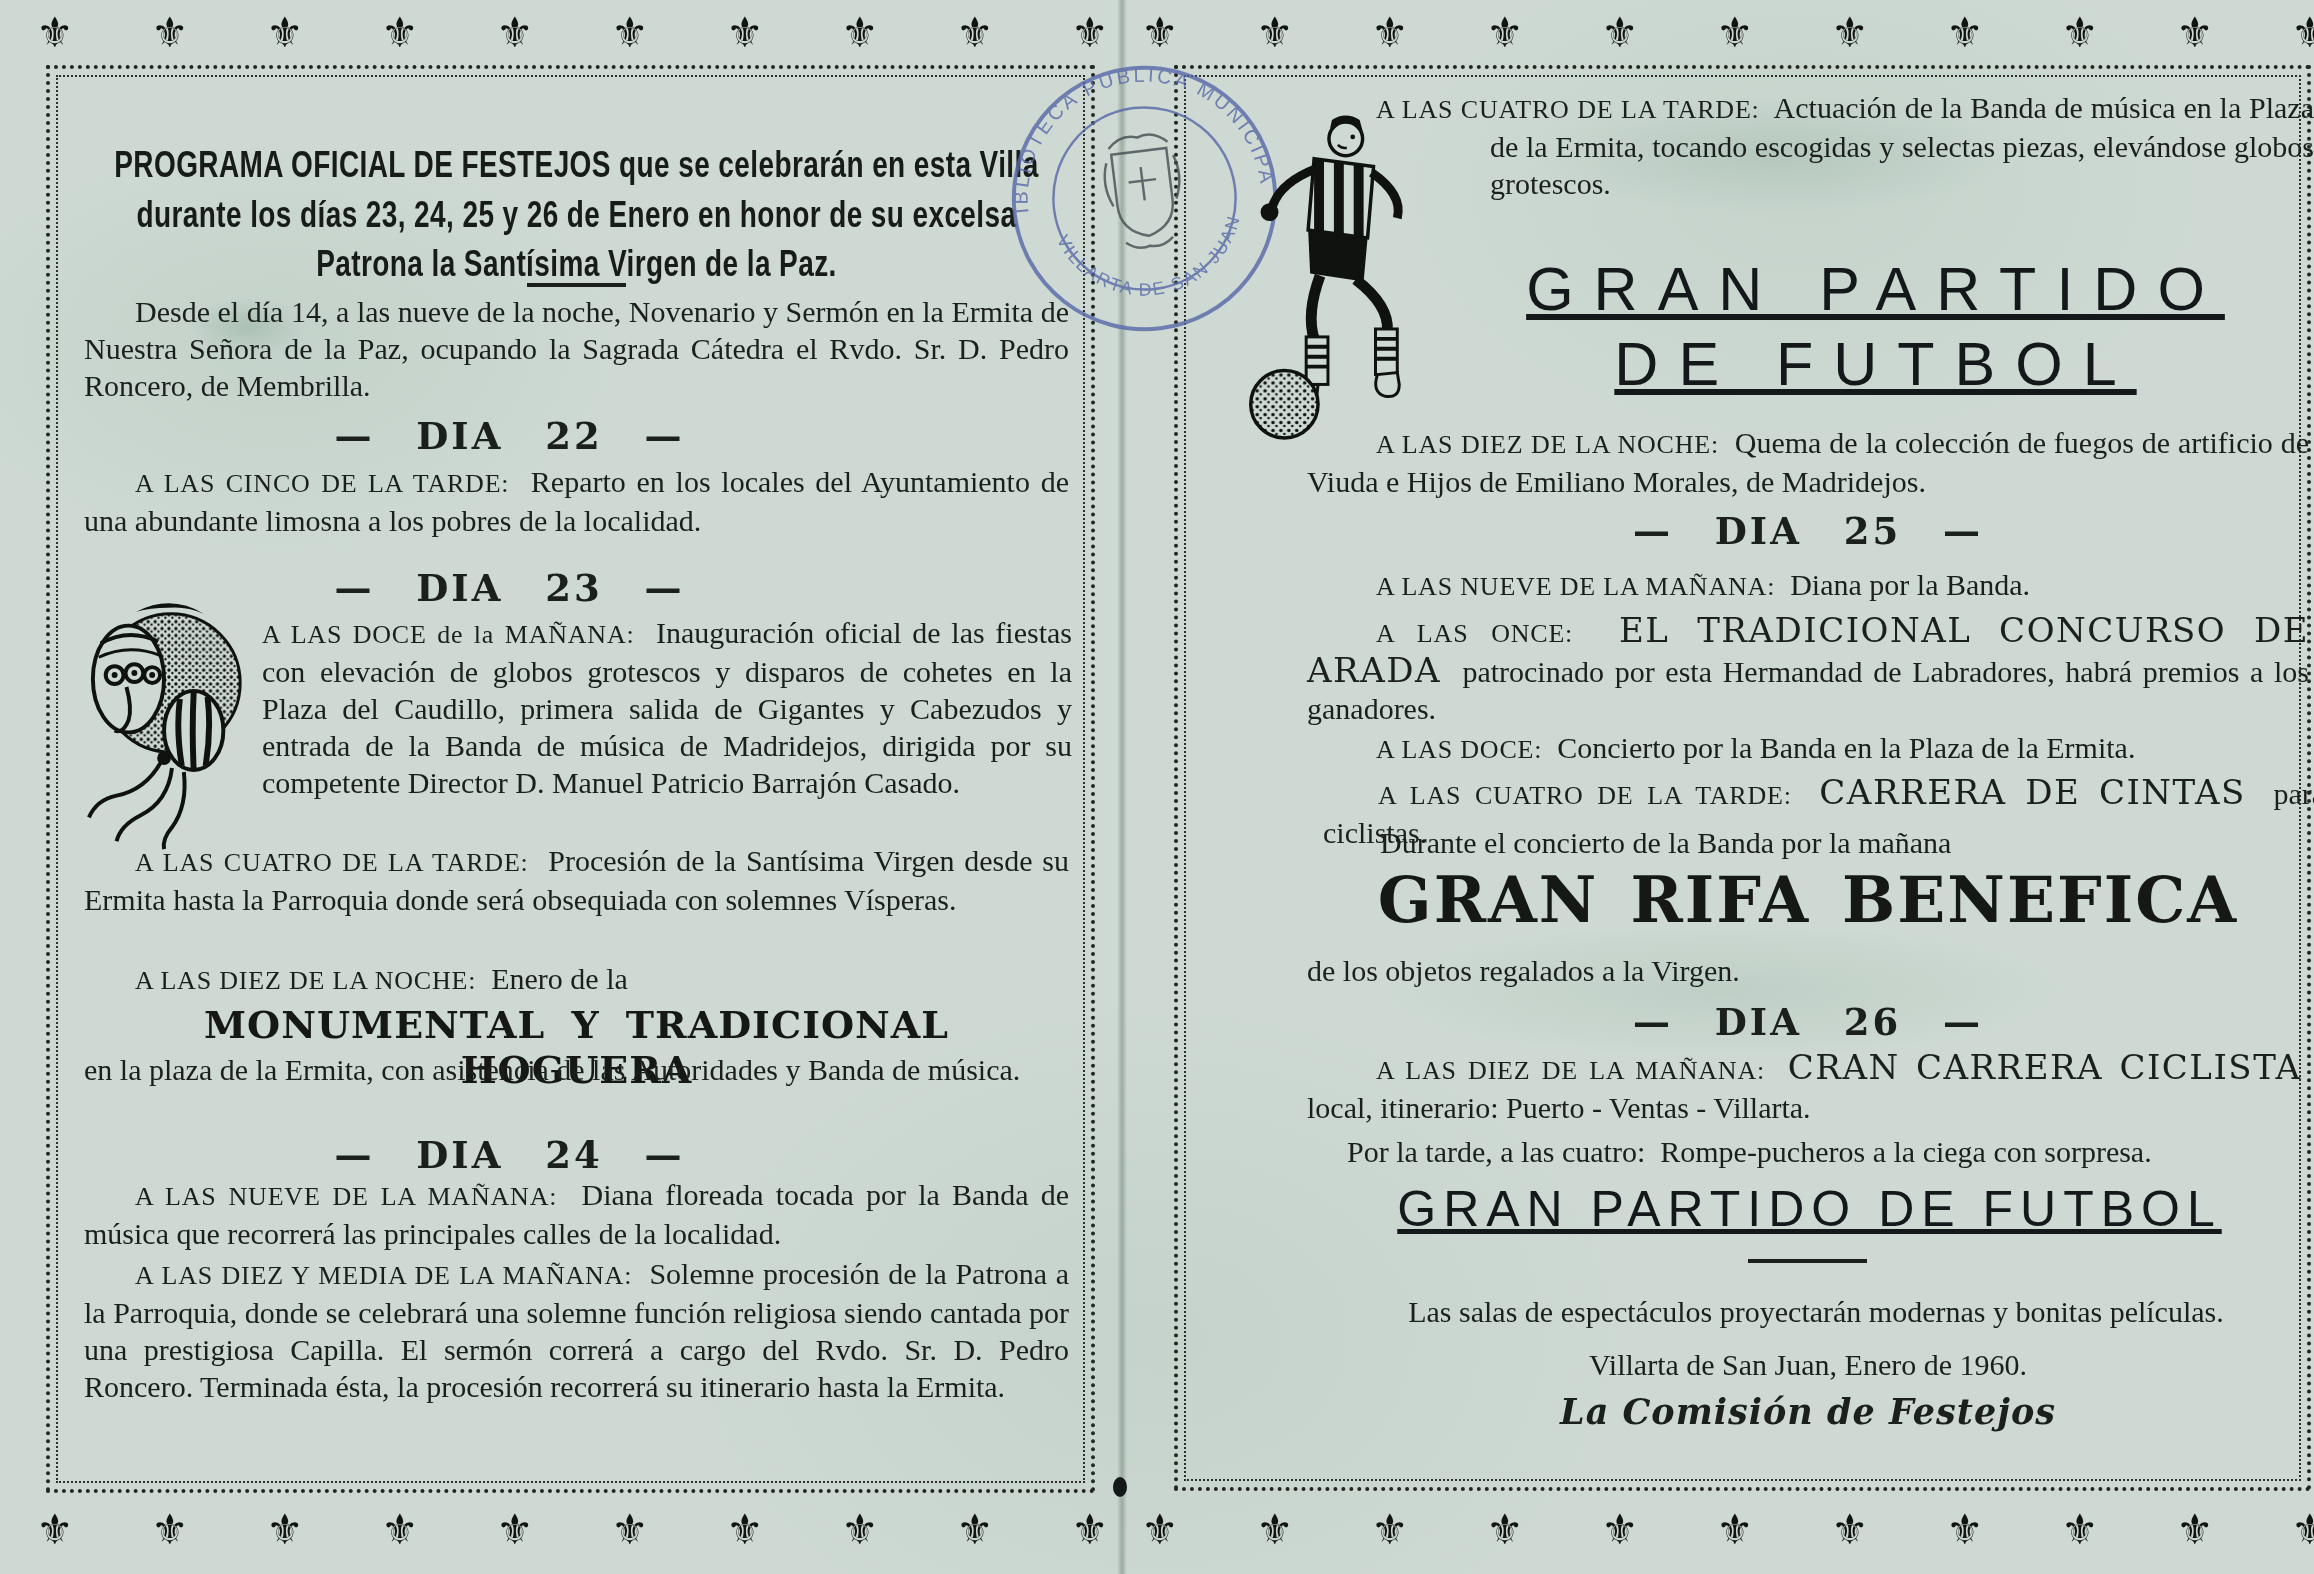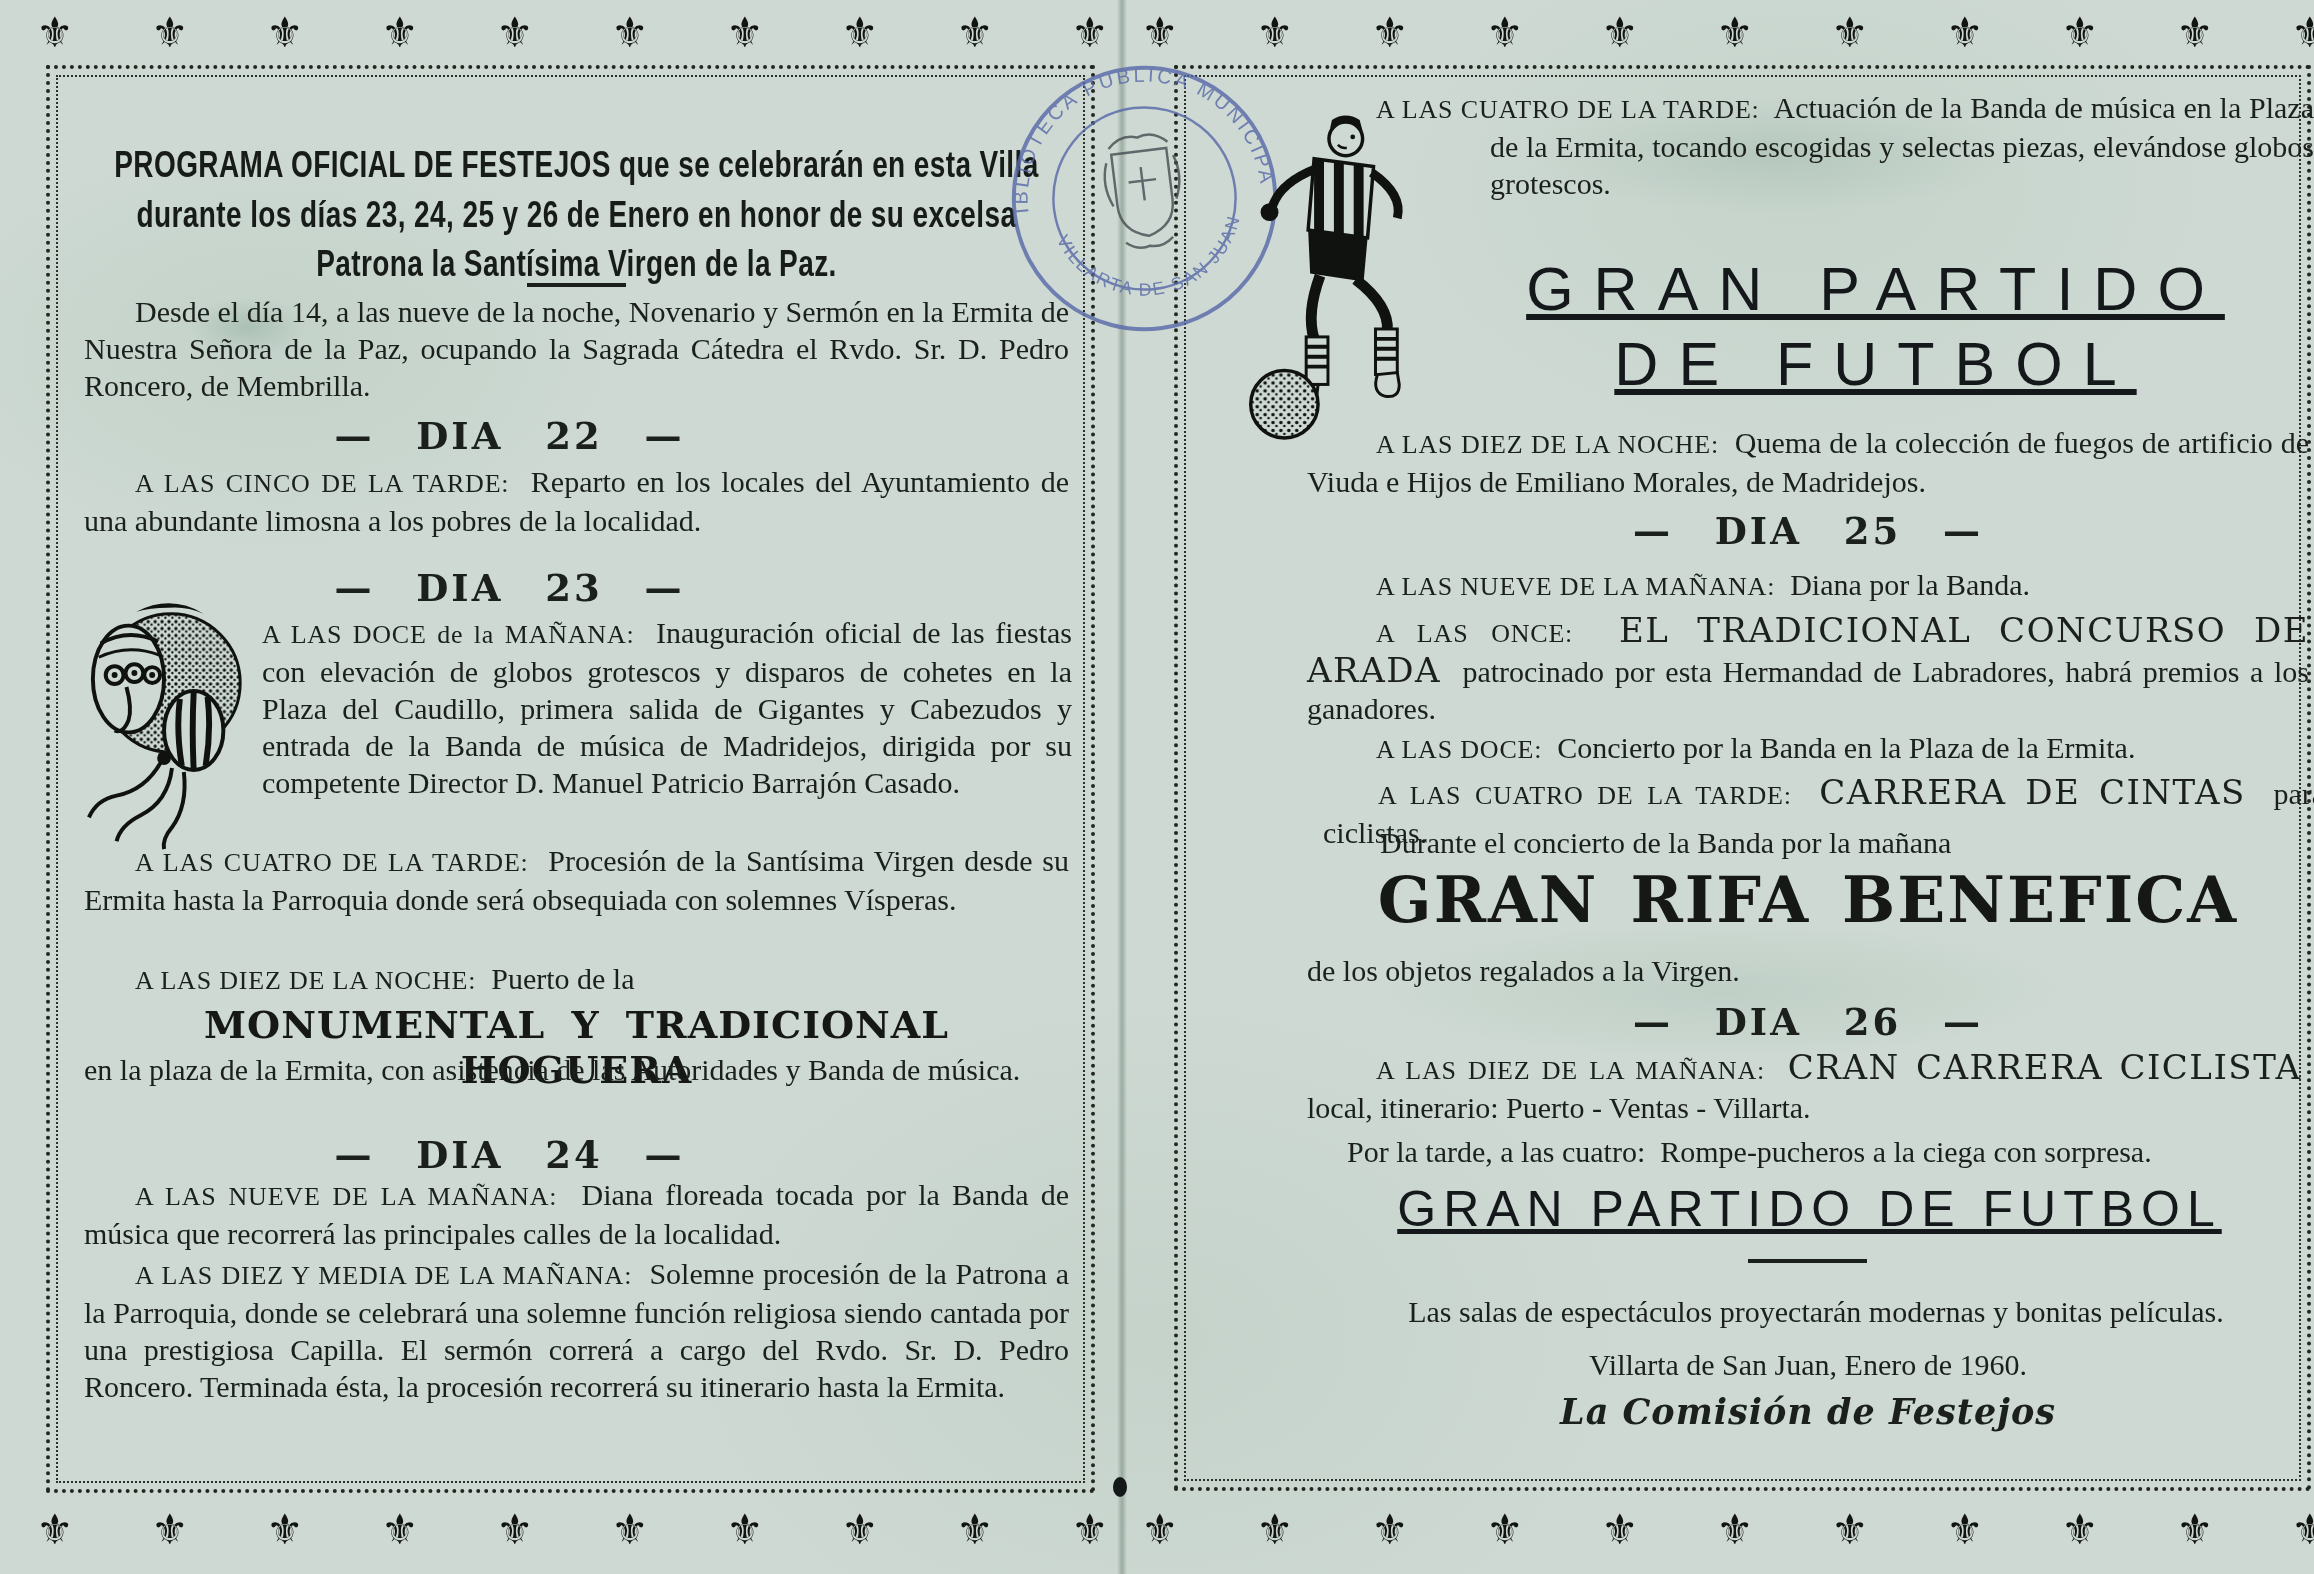--- a/index.html
+++ b/index.html
@@ -133,21 +133,21 @@
     <span>Inauguración oficial de las fiestas con elevación de globos grotescos y disparos de cohetes en la Plaza del Caudillo, primera salida de Gigantes y Cabezudos y entrada de la Banda de música de Madridejos, dirigida por su competente Director D. Manuel Patricio Barrajón Casado.</span>
   </p>
 
   <p class="abs bodyp ind" style="left:84px;top:842px;width:985px;margin:0;">
     <span class="lbl">A LAS CUATRO DE LA TARDE:</span>&nbsp;
     <span>Procesión de la Santísima Virgen desde su Ermita hasta la Parroquia donde será obsequiada con solemnes Vísperas.</span>
   </p>
 
   <p class="abs bodyp ind" style="left:84px;top:960px;width:985px;margin:0;">
     <span class="lbl">A LAS DIEZ DE LA NOCHE:</span>&nbsp;
-    <span>Puerto de la</span>
+    <span>Enero de la</span>
   </p>
   <div class="abs slab hoguera" style="left:84px;top:1002px;width:985px;">MONUMENTAL Y TRADICIONAL HOGUERA</div>
   <p class="abs bodyp" style="left:84px;top:1051px;width:985px;margin:0;">en la plaza de la Ermita, con asistencia de las Autoridades y Banda de música.</p>
 
   <div class="abs dia" style="left:84px;top:1133px;width:851px;">— DIA 24 —</div>
   <p class="abs bodyp ind" style="left:84px;top:1176px;width:985px;margin:0;">
     <span class="lbl">A LAS NUEVE DE LA MAÑANA:</span>&nbsp;
     <span>Diana floreada tocada por la Banda de música que recorrerá las principales calles de la localidad.</span>
   </p>
   <p class="abs bodyp ind" style="left:84px;top:1255px;width:985px;margin:0;">

